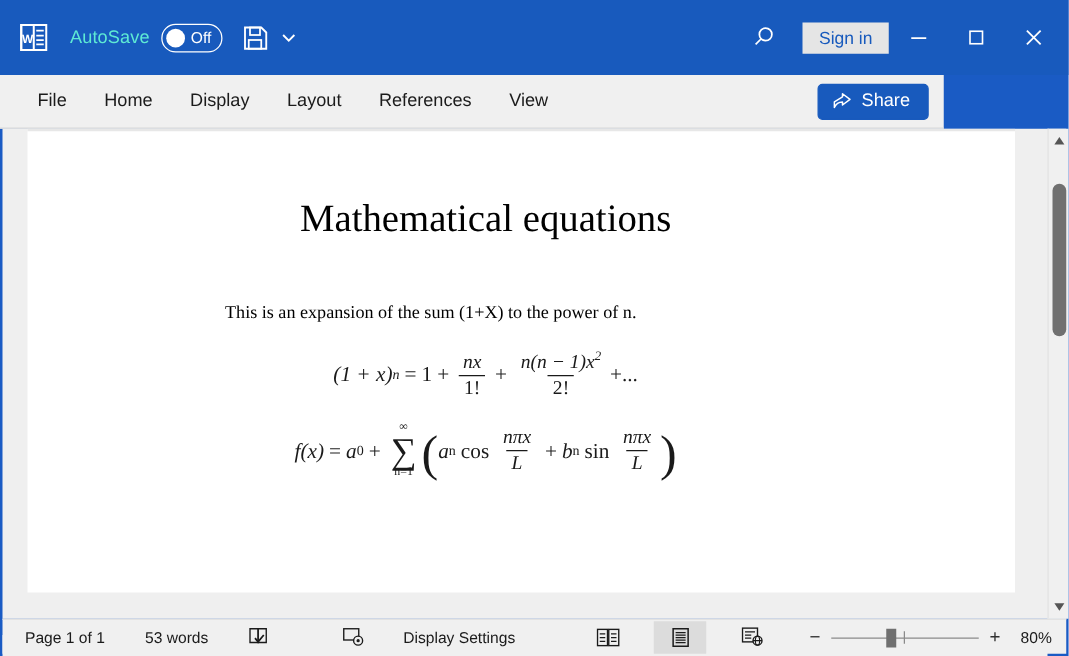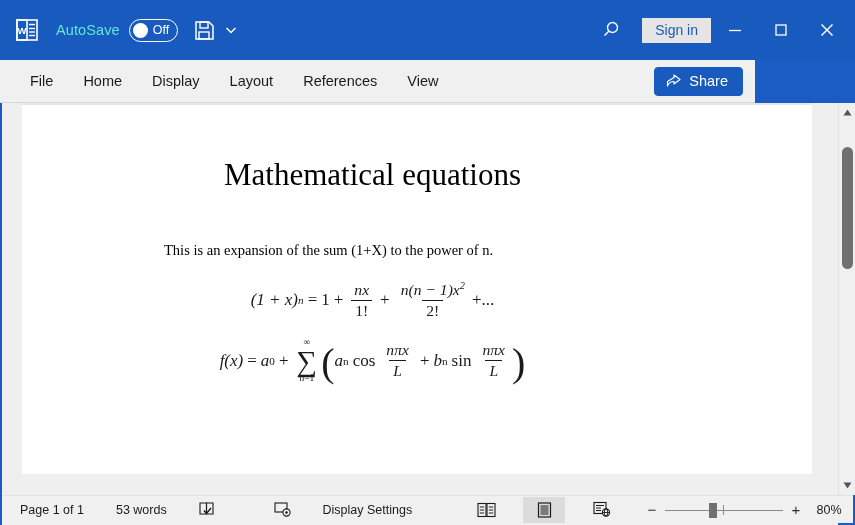--- a/index.html
+++ b/index.html
@@ -101,21 +101,21 @@
     background: #efefef;
     overflow: hidden;
   }
   .page {
     position: absolute; left: 20px; top: 0;
     width: 790px; height: 371px;
     background: #ffffff;
     border-top: 2px solid #e7e7e7;
   }
   .docbody {
-    position: absolute; left: 0; top: 0;
+    position: absolute; left: 16px; top: 0;
     width: 657px; padding-top: 29px;
     font-family: "Liberation Serif", "DejaVu Serif", serif;
     color: #000000;
     padding-left: 44px;
   }
   .doc-h1 {
     text-align: center;
     font-size: 31px;
     font-weight: normal;
     line-height: 1.2;

